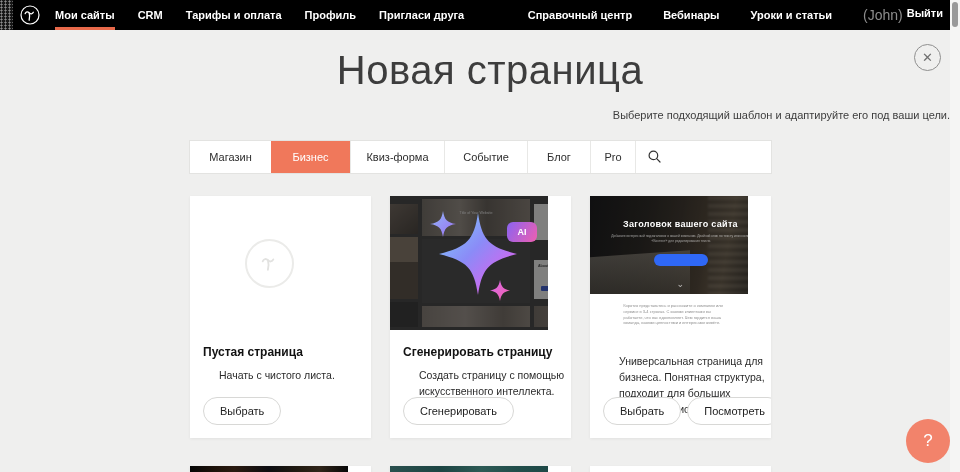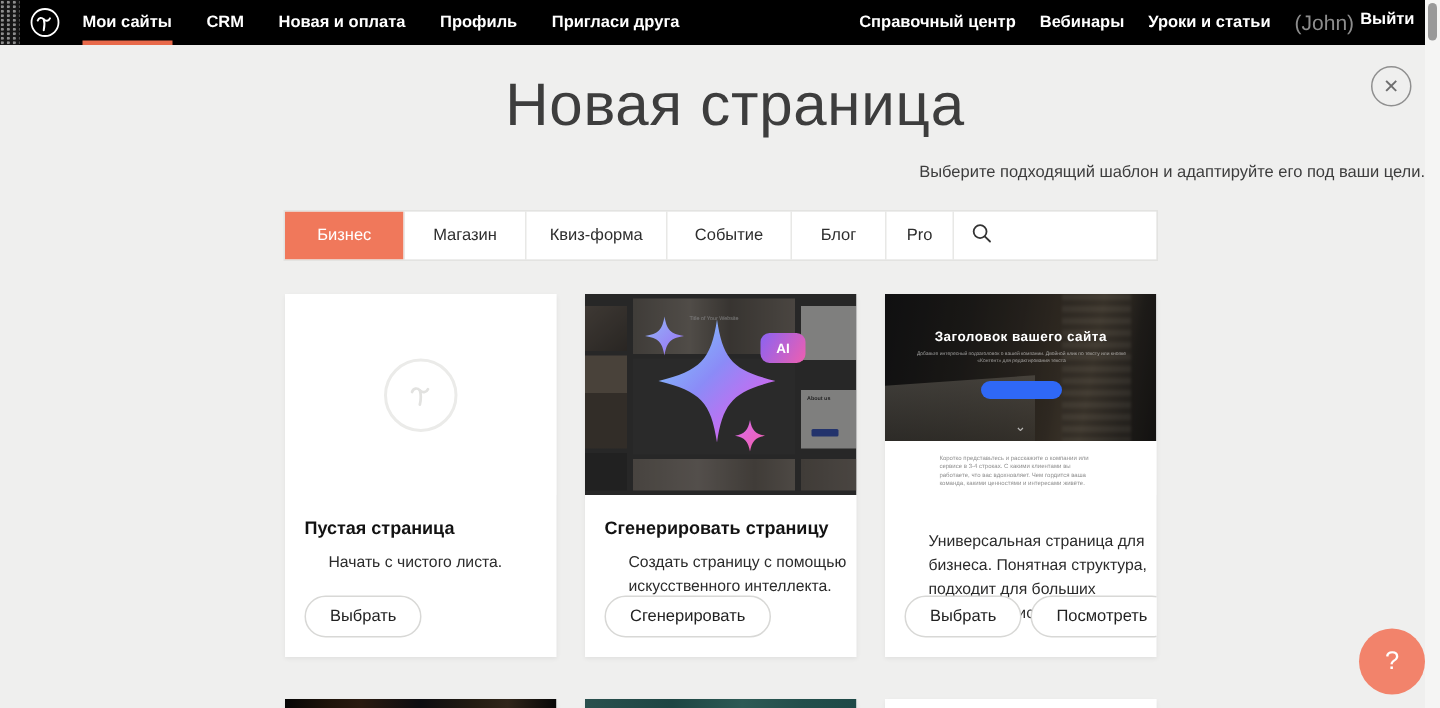--- a/index.html
+++ b/index.html
@@ -6,21 +6,21 @@
   html,body { width:960px; height:472px; overflow:hidden; }
   body { font-family:"Liberation Sans", sans-serif; background:#efefee; position:relative; }
 
   
   .topbar { position:absolute; left:0; top:0; width:960px; height:30px; background:#000; z-index:20; }
   .edge-pattern { position:absolute; left:0; top:0; width:13px; height:30px; background-color:#161616;
     background-image:radial-gradient(circle at 1.5px 1.5px, #8d8d8d 0.9px, transparent 1.2px);
     background-size:4px 3px; }
   .logo-circle { position:absolute; left:20px; top:5px; width:20px; height:20px; }
   .nav-left { position:absolute; left:55px; top:0; height:30px; display:flex; align-items:center; gap:23px; }
-  .nav-right { position:absolute; right:17px; top:0; height:30px; display:flex; align-items:center; gap:16px; }
+  .nav-right { position:absolute; right:17px; top:0; height:30px; display:flex; align-items:center; gap:31px; }
   .nav-item { color:#fff; font-size:11px; font-weight:bold; height:30px; display:flex; align-items:center; position:relative; cursor:pointer; white-space:nowrap; }
   .nav-item.active::after { content:""; position:absolute; left:0; right:0; bottom:0; height:3px; background:#e8694a; }
   .nav-user { display:flex; gap:4px; }
   .nav-user .uname { color:#8d8d8d; font-weight:normal; font-size:14px; }
   .nav-user .ulogout { color:#fff; font-weight:bold; font-size:11px; }
 
   
   .scrollbar { position:absolute; right:0; top:0; width:10px; height:472px; background:#f5f5f4; z-index:30; }
   .scroll-thumb { position:absolute; left:2px; top:2px; width:6px; height:25px; background:#999; border-radius:3px; }
 
@@ -35,21 +35,21 @@
   .tabs { position:absolute; left:190px; top:141px; width:581px; height:32px; display:flex; background:#fff; outline:1px solid #e3e3e1; }
   .tab { height:100%; display:flex; align-items:center; justify-content:center; font-size:11px; color:#2e2e2e; cursor:pointer; }
   .tab + .tab { border-left:1px solid #e8e8e6; }
   .tab.active { background:#f0785b; color:#fff; border-left:none; }
   .tab-search { display:flex; align-items:center; justify-content:center; }
 
   
   .cards { position:absolute; left:190px; top:196px; width:581px; display:grid; grid-template-columns:repeat(3,181px);
     column-gap:19px; row-gap:28px; }
   .card { width:181px; height:242px; background:#fff; box-shadow:0 1px 3px rgba(0,0,0,0.06); position:relative; overflow:hidden; }
-  .card-preview { position:relative; width:181px; height:134px; overflow:hidden; }
+  .card-preview { position:relative; width:158px; height:134px; overflow:hidden; }
   .card-body { position:relative; padding:15px 3px 0 13px; }
   .card-title { font-size:12px; font-weight:bold; color:#121212; }
   .card-desc { margin-top:8px; font-size:10.5px; line-height:16px; color:#2b2b2b;margin-left:16px; }
   .card-buttons { position:absolute; left:13px; bottom:13px; display:flex; gap:6px; }
   .pill-btn { background:#fff; border:1px solid #d8d8d6; border-radius:16px; padding:7px 16px; font-size:11px; color:#222;
     cursor:pointer; font-family:"Liberation Sans", sans-serif; white-space:nowrap; }
 
   
   .preview-blank { display:flex; align-items:center; justify-content:center; background:#fff; }
   .blank-logo { width:49px; height:49px; border:2px solid #ebebe9; border-radius:50%; display:flex; align-items:center; justify-content:center; }
@@ -105,21 +105,21 @@
       <circle cx="10" cy="10" r="9" fill="none" stroke="#fff" stroke-width="1.2"></circle>
       <g fill="none" stroke="#fff" stroke-width="1.3" stroke-linecap="round" transform="rotate(-6 10 10)">
         <path d="M5.3 8.2 C6.3 6.2 8.2 6.2 9.4 7.8 C10.6 9.4 12.5 9.4 13.6 7.6"></path>
         <path d="M9.4 7.8 C9.9 10.4 9.3 13.1 8.6 15.1"></path>
       </g>
     </svg>
   </div>
   <nav class="nav-left">
     <span class="nav-item active">Мои сайты</span>
     <span class="nav-item">CRM</span>
-    <span class="nav-item">Новая и оплата</span>
+    <span class="nav-item">Тарифы и оплата</span>
     <span class="nav-item">Профиль</span>
     <span class="nav-item">Пригласи друга</span>
   </nav>
   <nav class="nav-right">
     <span class="nav-item">Справочный центр</span>
     <span class="nav-item">Вебинары</span>
     <span class="nav-item">Уроки и статьи</span>
     <span class="nav-user">
       <span class="uname">(John)</span>
       <span class="ulogout">Выйти</span>
@@ -131,22 +131,22 @@
   <div class="scroll-thumb"></div>
 </div>
 
 <button class="close-btn">
   <span>✕</span>
 </button>
 <h1 class="page-title">Новая страница</h1>
 <p class="page-subtitle">Выберите подходящий шаблон и адаптируйте его под ваши цели.</p>
 
 <div class="tabs">
+  <div class="tab" style="width:81px">Магазин</div>
   <div class="tab active" style="width:79px">Бизнес</div>
-  <div class="tab" style="width:81px">Магазин</div>
   <div class="tab" style="width:94px">Квиз-форма</div>
   <div class="tab" style="width:83px">Событие</div>
   <div class="tab" style="width:63px">Блог</div>
   <div class="tab" style="width:45px">Pro</div>
   <div class="tab tab-search" style="width:37px">
     <span>
       <svg width="13" height="13" viewBox="0 0 13 13">
         <circle cx="5.4" cy="5.4" r="4.3" fill="none" stroke="#333" stroke-width="1.2"></circle>
         <line x1="8.7" y1="8.7" x2="12" y2="12" stroke="#333" stroke-width="1.2" stroke-linecap="round"></line>
       </svg>

